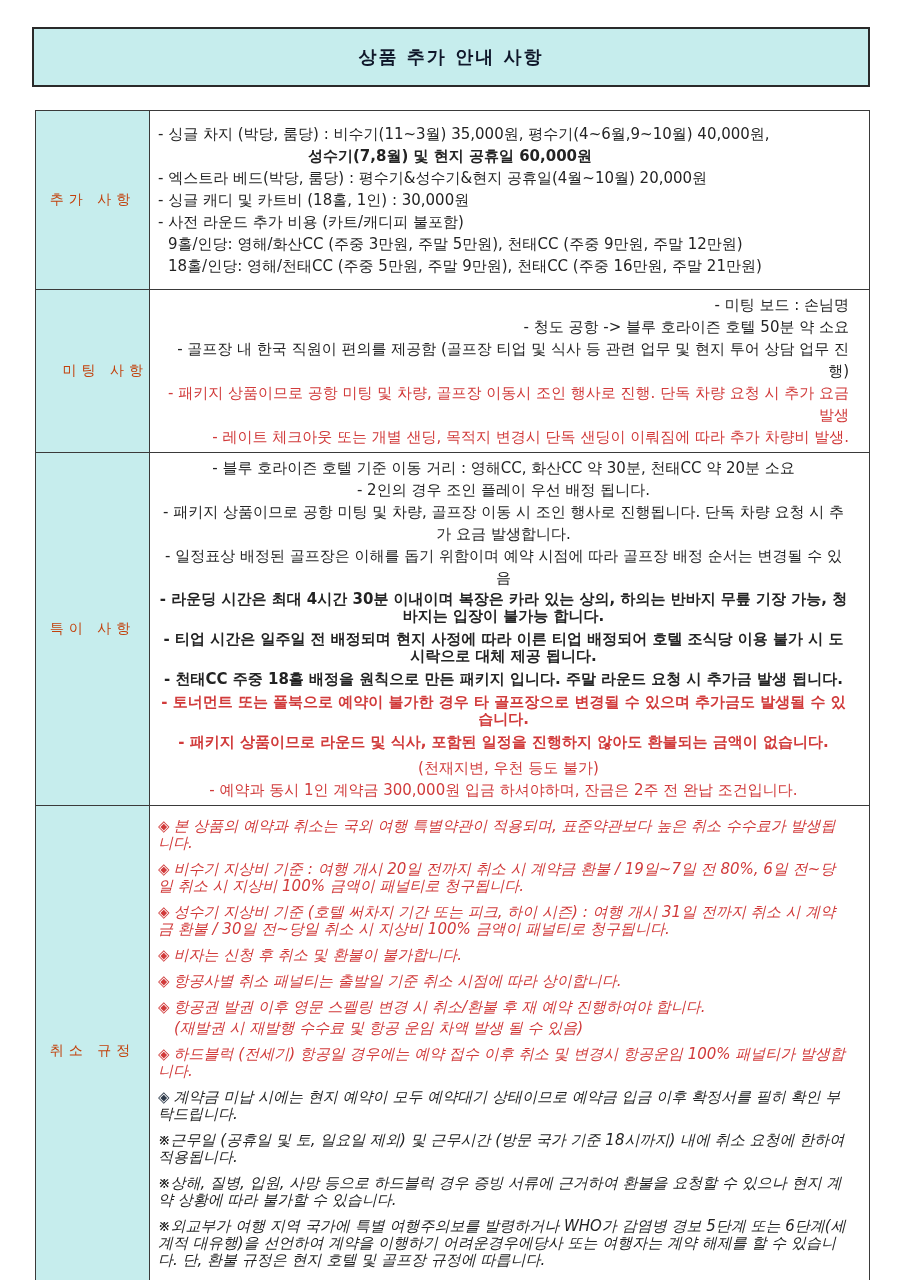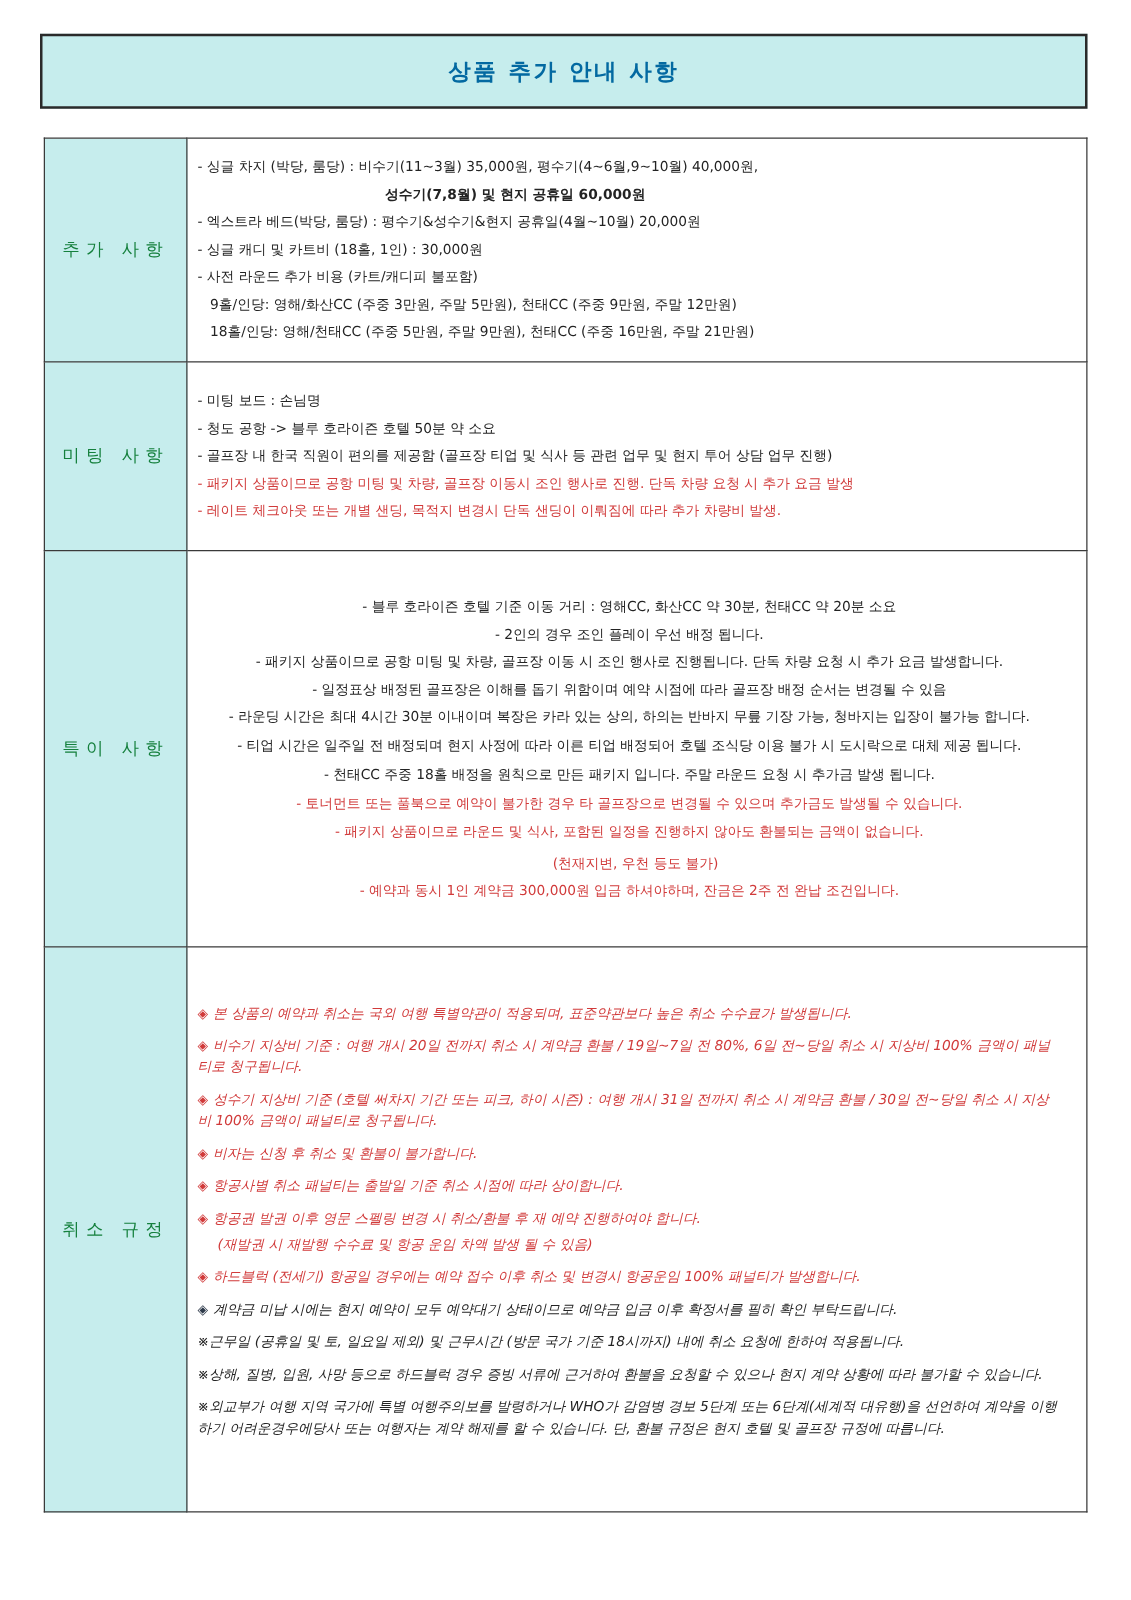--- a/index.html
+++ b/index.html
@@ -7,44 +7,44 @@
     width: 905px; height: 1280px; position: relative;
     font-family: "DejaVu Sans", "Liberation Sans", sans-serif;
     color: #1f1f1f;
   }
   .title-box {
     position: absolute; left: 32px; top: 27px; width: 838px; height: 60px;
     background: #c6eded; border: 2px solid #2a2a2a; box-sizing: border-box;
     display: flex; align-items: center; justify-content: center;
   }
   .title-box span {
-    font-size: 18px; font-weight: bold; color: #0369a1; letter-spacing: 2px;
+    font-size: 18px; font-weight: bold; color: #0f172a; letter-spacing: 2px;
   }
   table.info {
     position: absolute; left: 35px; top: 110px; width: 835px;
     border-collapse: collapse; table-layout: fixed;
   }
   table.info td { border: 1.5px solid #3a3a3a; vertical-align: middle; }
   td.label {
     width: 111px; background: #c6eded; text-align: center;
-    font-size: 14px; color: #15803d; letter-spacing: 5px; font-weight: 500;
+    font-size: 14px; color: #c2410c; letter-spacing: 5px; font-weight: 500;
   }
-  td.content { padding: 4px 20px 4px 8px; font-size: 11px; line-height: 22px; }
+  td.content { padding: 4px 20px 4px 8px; font-size: 15px; line-height: 22px; }
   .line { white-space: normal; }
   .red { color: #d13a3a; }
   .dark { color: #232323; }
   .indent-big { padding-left: 150px; font-weight: bold; }
   .indent-sm { padding-left: 10px; }
   .indent-par { padding-left: 16px; }
-  .tight { line-height: 17px; margin: 2px 0 6px 0; }
+  .tight { line-height: 17px; margin: 2px 0 6px 0; font-weight: bold; }
   .para { line-height: 17px; margin: 4px 0 9px 0; font-style: italic; }
   .diamond-red { color: #d13a3a; margin-right: 4px; }
   .diamond-dark { color: #2e3a4a; margin-right: 4px; }
   .row1 td { height: 170px; }
-  .row2 td { height: 142px; }
+  .row2 td { height: 142px; text-align: right; }
   .row3 td { height: 308px; text-align: center; }
   .row4 td { height: 425px; }
   .content.r4 { padding-top: 8px; padding-bottom: 18px; }
 </style>
 </head>
 <body>
 
 <div class="title-box">
   <span>상품 추가 안내 사항</span>
 </div>

